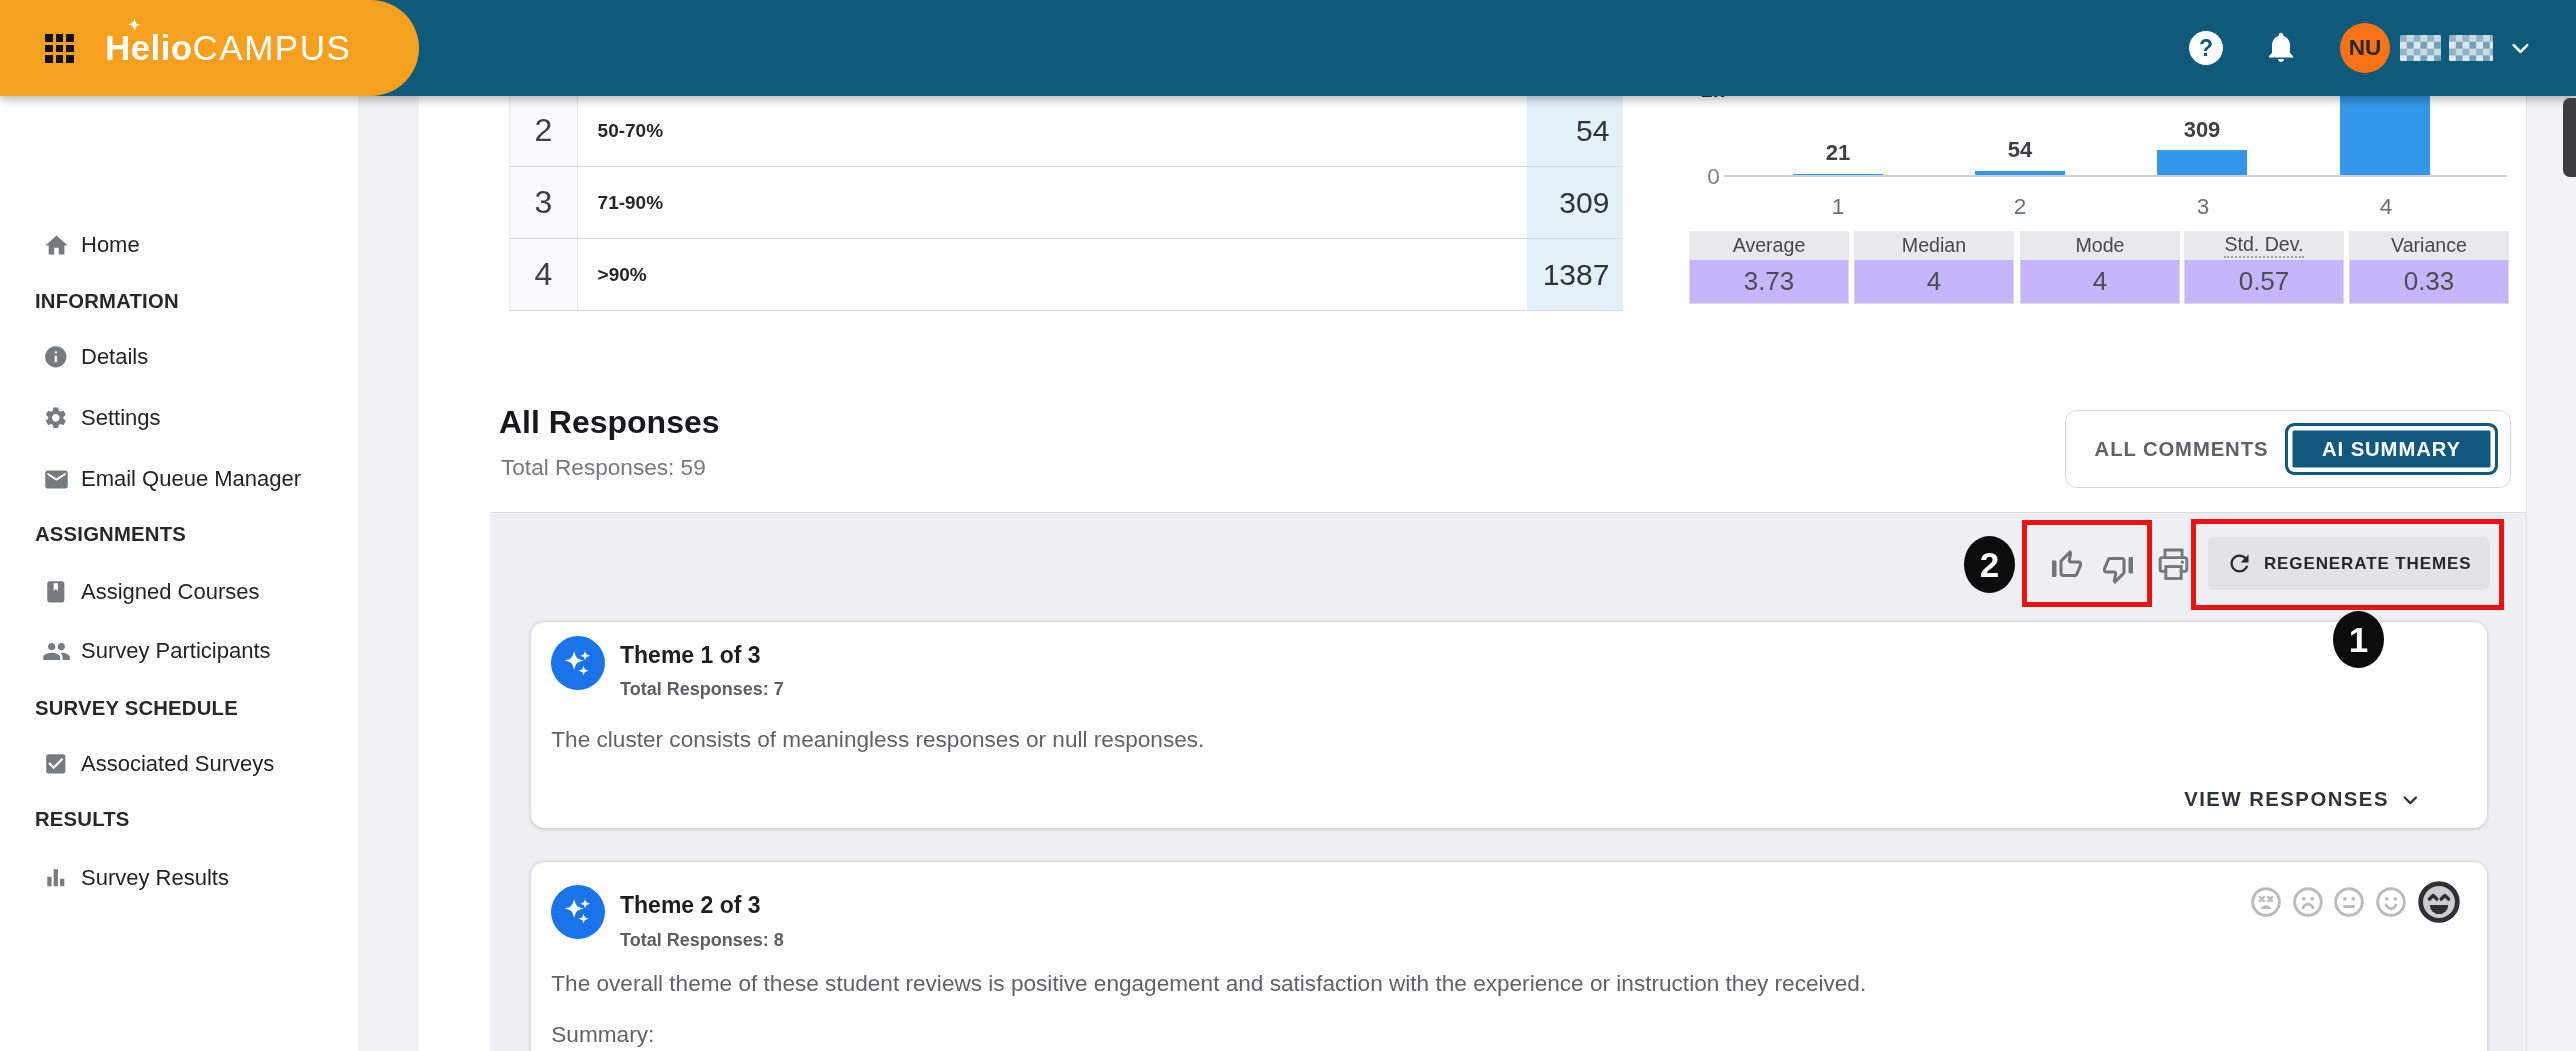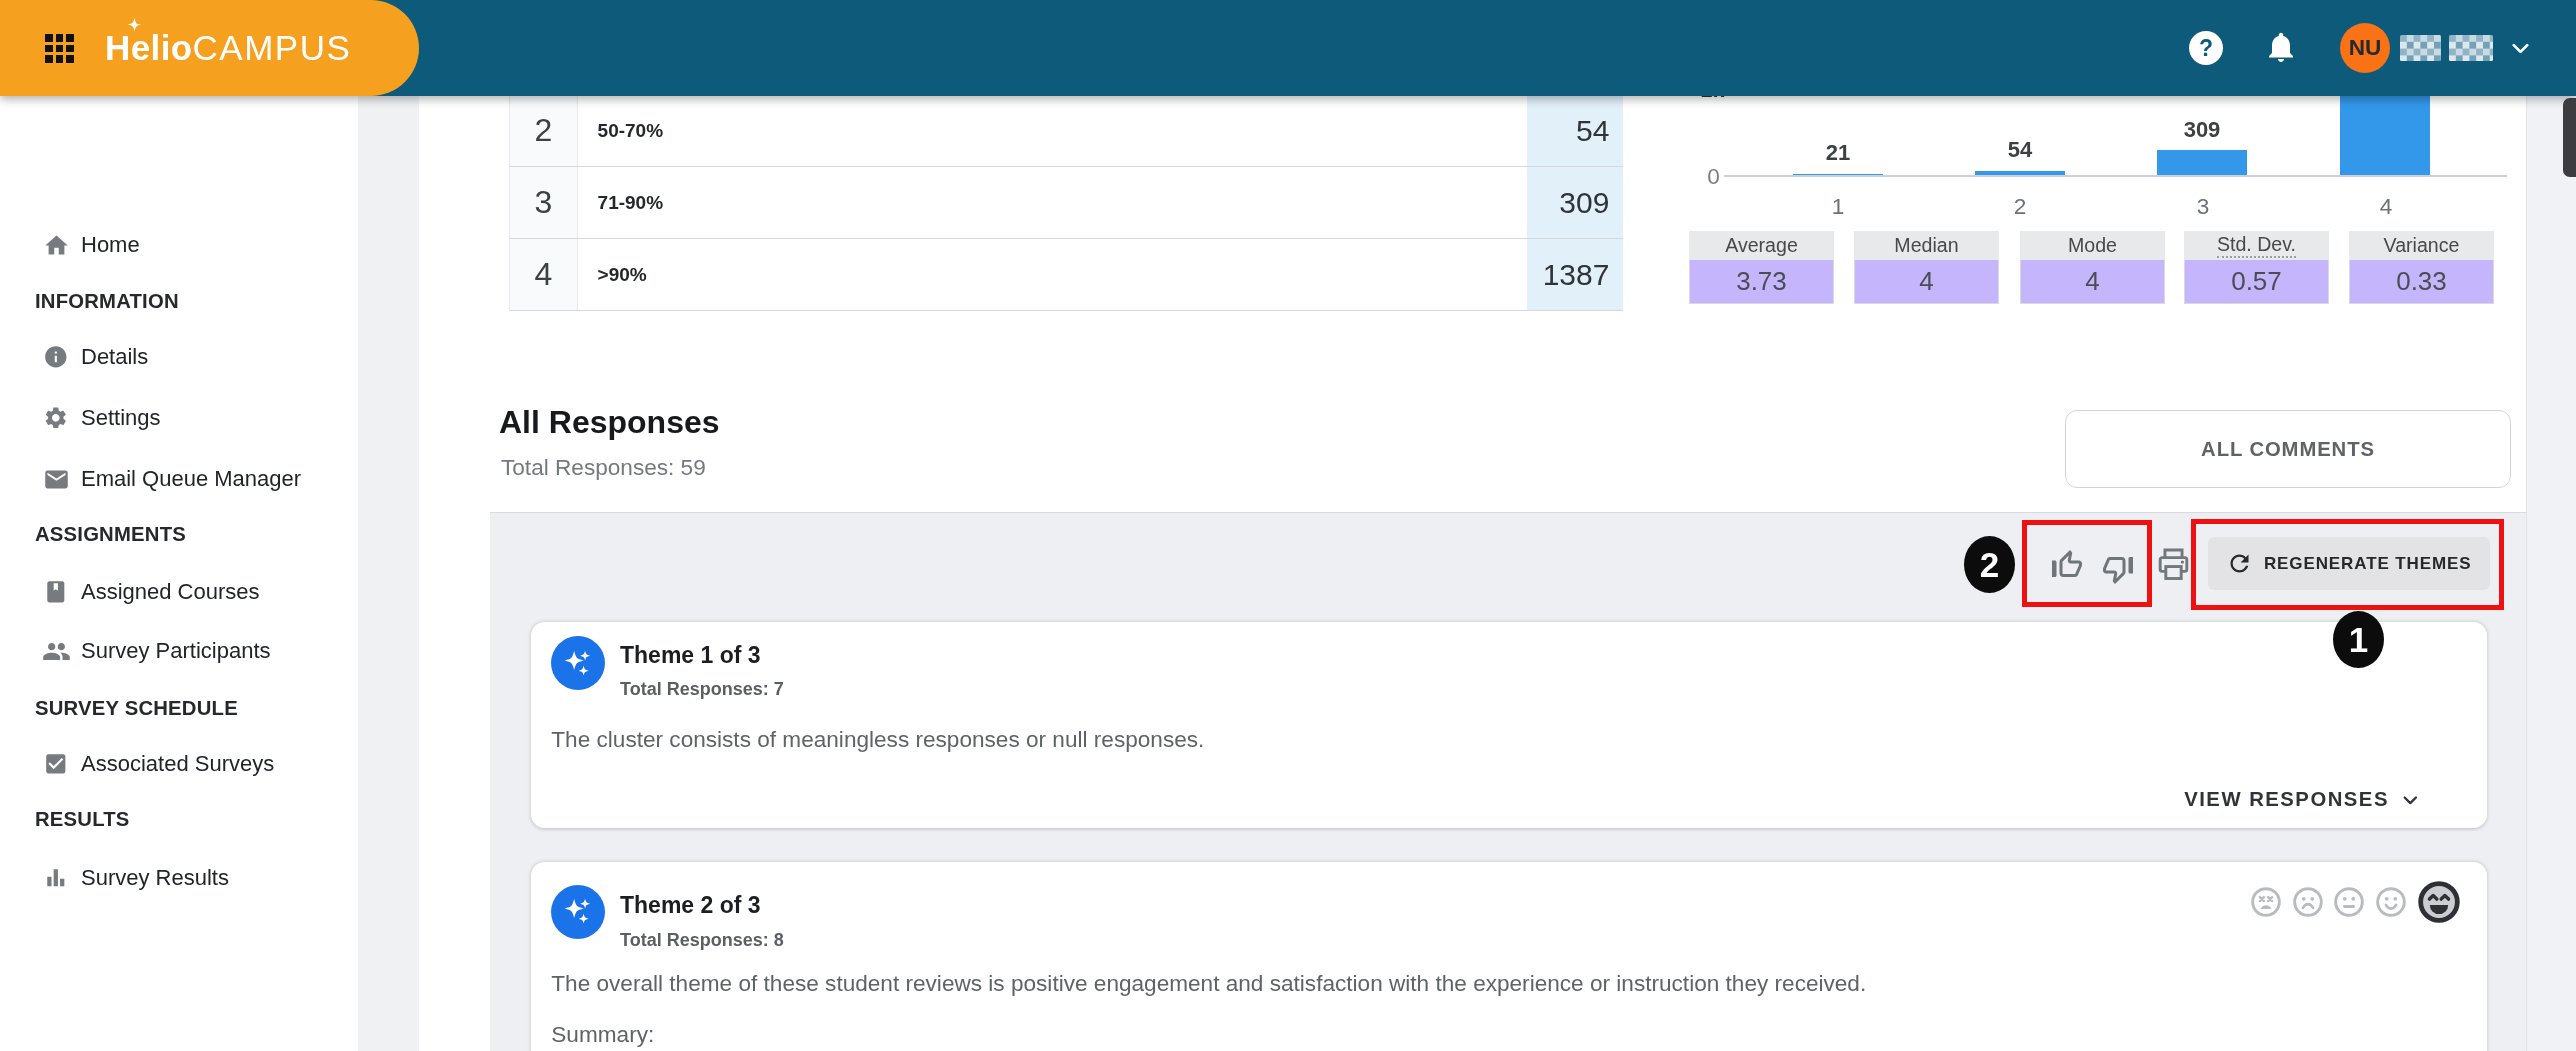--- a/index.html
+++ b/index.html
@@ -63,21 +63,21 @@
   
   .chart { position:absolute; left:1689px; top:95px; width:829px; height:218px; z-index:3; }
   .plot { position:absolute; left:35px; top:0; width:783px; height:82px; border-bottom:2.3px solid #ccd2d7; }
   .bar { position:absolute; bottom:0; width:90px; background:#3398ea; }
   .bar-label { position:absolute; width:90px; text-align:center; font-size:22px; font-weight:700; color:#3d4145; }
   .cat-label { position:absolute; top:99px; width:90px; text-align:center; font-size:22.6px; color:#6b7177; }
   .y-zero { position:absolute; left:6.8px; top:69px; width:24px; text-align:right; font-size:22.6px; color:#7a7f84; }
   .y-clip { position:absolute; left:12px; top:0.8px; width:48px; height:5.3px; overflow:hidden; }
   .y-clip span { position:absolute; top:-18px; left:0; font-size:21px; font-weight:700; color:#333; }
   .stats { position:absolute; left:0; top:136px; width:829px; height:75px; }
-  .stat { position:absolute; width:145px;text-align:right; }
+  .stat { position:absolute; width:160px;text-align:right; }
   .stat .sh { height:29px; background:#e8e9ea; display:flex; align-items:center; justify-content:center;
               font-size:19.6px; color:#46494d; }
   .stat .sh span.dotted { border-bottom:2.3px dotted #9aa0a5; line-height:1.15; }
   .stat .sv { height:44px; background:#c4b5fd; border:1.5px solid #d8dadc; border-top:none;
               display:flex; align-items:center; justify-content:center; font-size:26px; font-weight:300; color:#4a4e52; }
 
   
   .ar-title { position:absolute; left:499px; top:404px; font-size:32px; font-weight:600; color:#17191c; z-index:3; }
   .ar-sub { position:absolute; left:501px; top:455px; font-size:22.6px; color:#74797d; z-index:3; }
   .tabs { position:absolute; left:2065px; top:410px; width:446px; height:78px; background:#fff;
@@ -308,20 +308,21 @@
           </div>
         <div class="sv">0.33</div>
       </div>
     </div>
   </div>
 
   <div class="ar-title">All Responses</div>
   <div class="ar-sub">Total Responses: 59</div>
   <div class="tabs">
     <div class="tab">ALL COMMENTS</div>
+    <div class="tab active">AI SUMMARY</div>
   </div>
 
   <div class="panel"></div>
 
   <svg class="tool" style="left:2049px; top:547px" width="36" height="36" viewBox="0 0 24 24">
       <path fill="#70757a" d="M13.11 5.72l-.57 2.89c-.12.59.04 1.2.42 1.66.38.46.94.73 1.54.73H20v1.08L17.43 18H9.34c-.18 0-.34-.16-.34-.34V9.82l4.11-4.1M14 2L7.59 8.41C7.21 8.79 7 9.3 7 9.83v7.83C7 18.95 8.05 20 9.34 20h8.1c.71 0 1.36-.37 1.72-.97l2.67-6.15c.11-.25.17-.52.17-.8V11c0-1.1-.9-2-2-2h-5.5l.92-4.65c.05-.22.02-.46-.08-.66-.23-.45-.52-.86-.88-1.22L14 2zM4 9H2v11h2c.55 0 1-.45 1-1v-9c0-.55-.45-1-1-1z"></path>
     </svg>
   <svg class="tool" style="left:2100px; top:551px" width="36" height="36" viewBox="0 0 24 24">
       <g transform="rotate(180 12 12)">
         <path fill="#70757a" d="M13.11 5.72l-.57 2.89c-.12.59.04 1.2.42 1.66.38.46.94.73 1.54.73H20v1.08L17.43 18H9.34c-.18 0-.34-.16-.34-.34V9.82l4.11-4.1M14 2L7.59 8.41C7.21 8.79 7 9.3 7 9.83v7.83C7 18.95 8.05 20 9.34 20h8.1c.71 0 1.36-.37 1.72-.97l2.67-6.15c.11-.25.17-.52.17-.8V11c0-1.1-.9-2-2-2h-5.5l.92-4.65c.05-.22.02-.46-.08-.66-.23-.45-.52-.86-.88-1.22L14 2zM4 9H2v11h2c.55 0 1-.45 1-1v-9c0-.55-.45-1-1-1z"></path>

